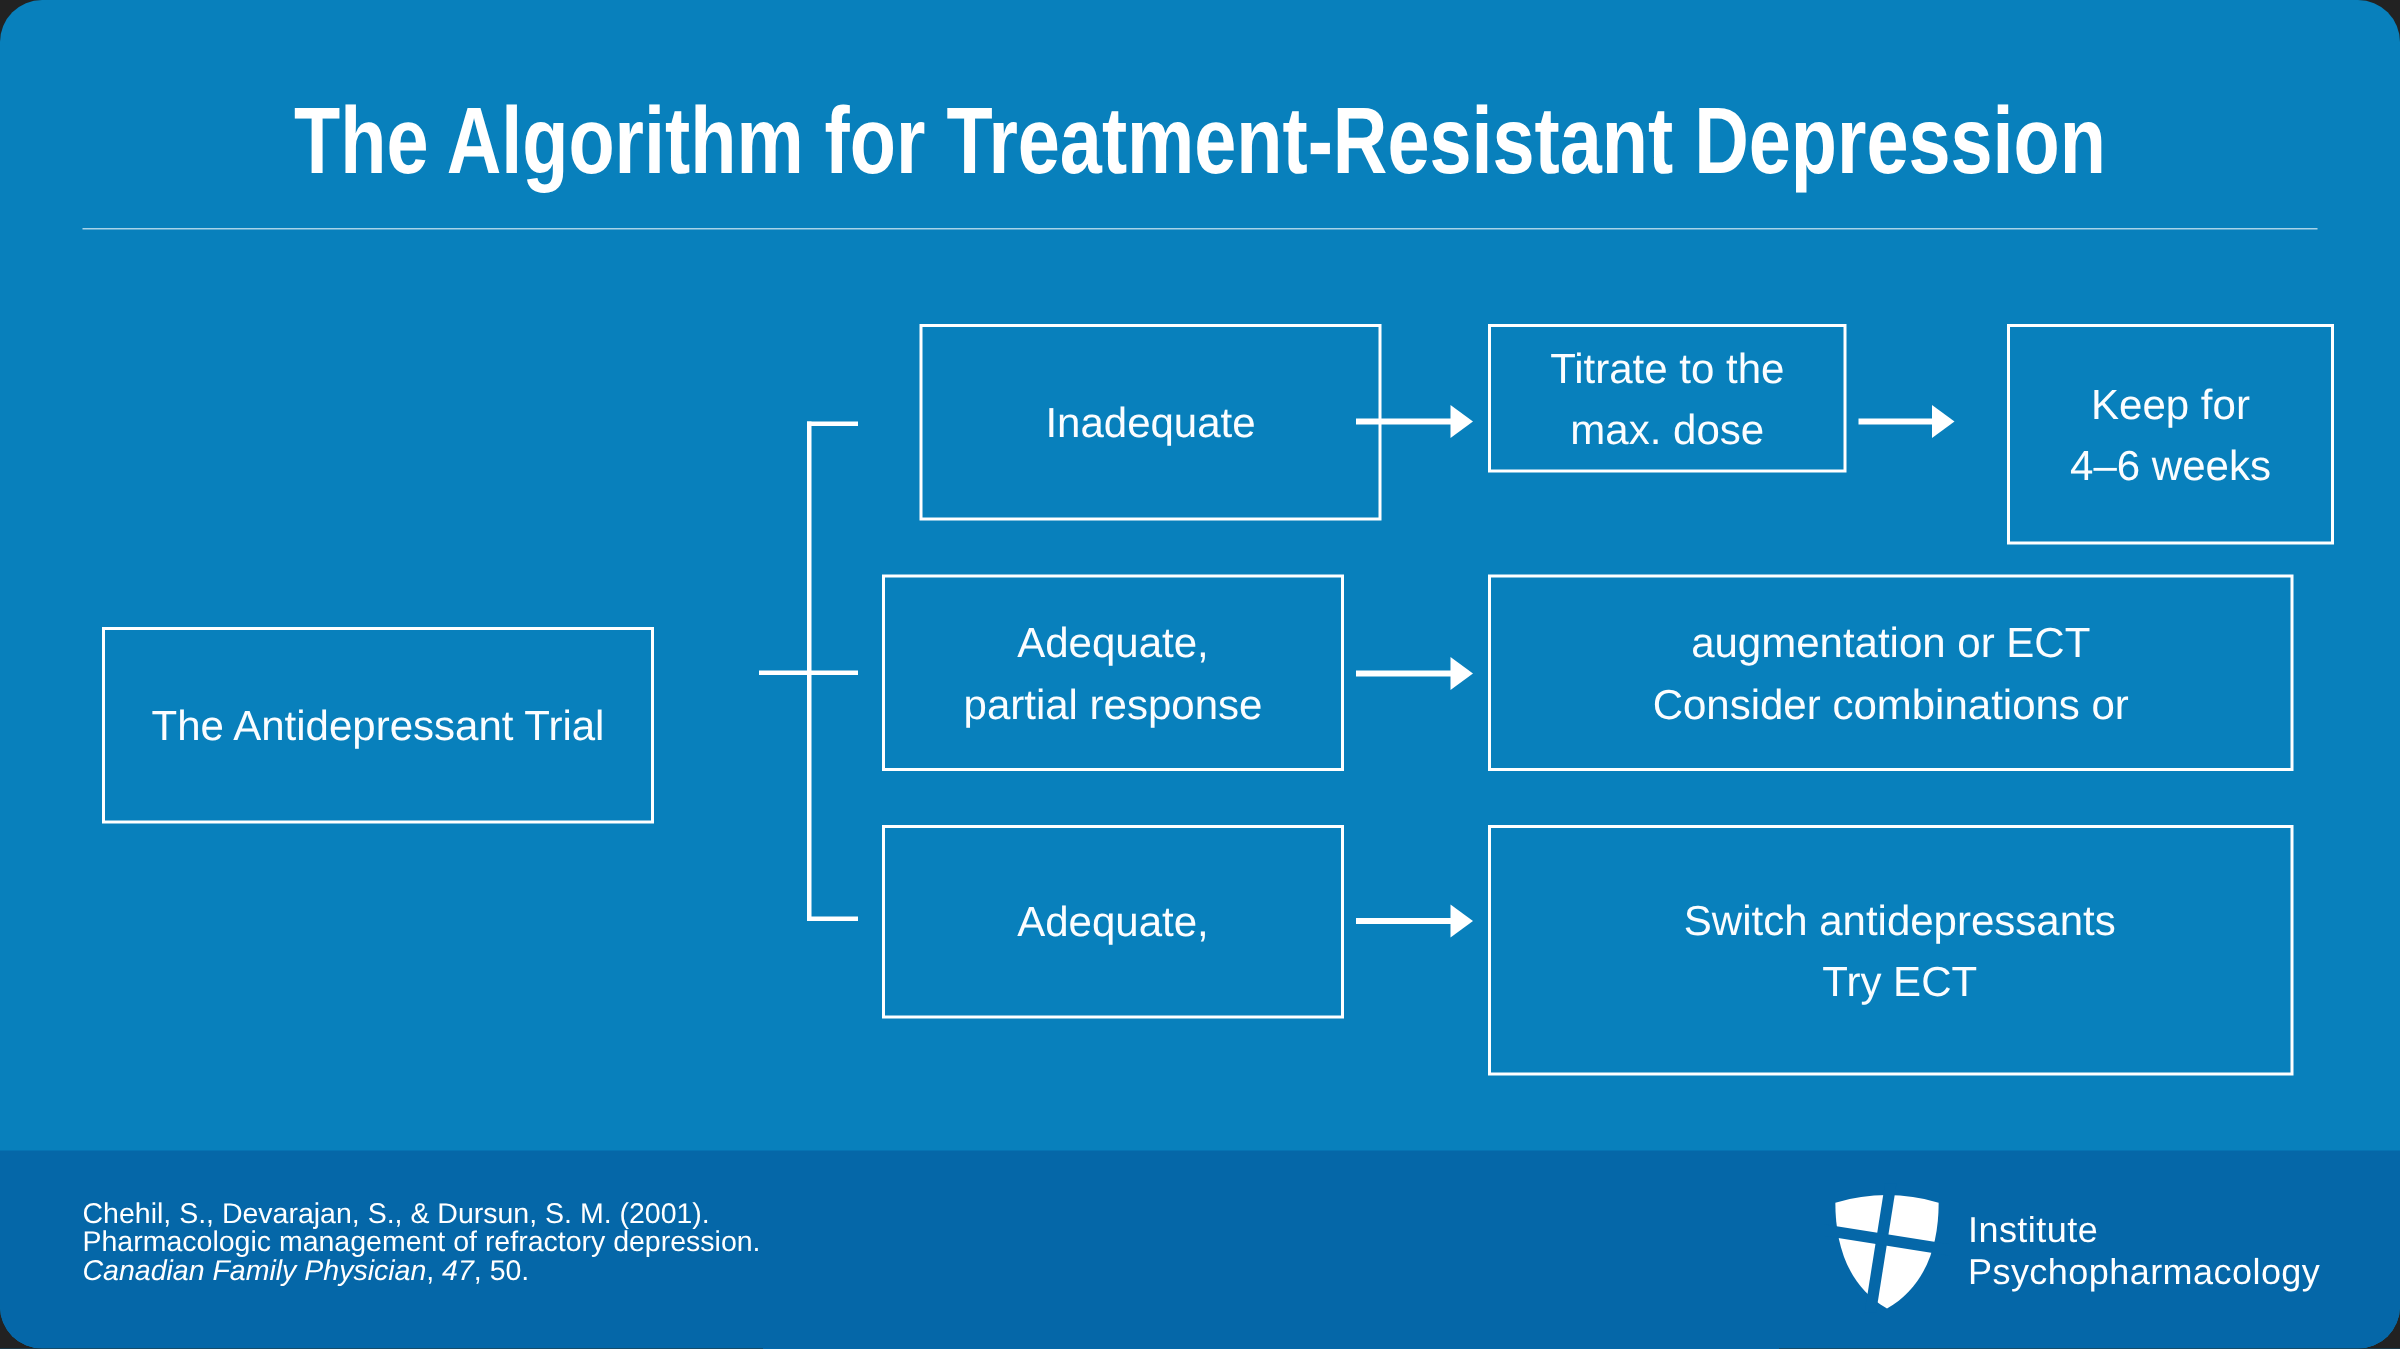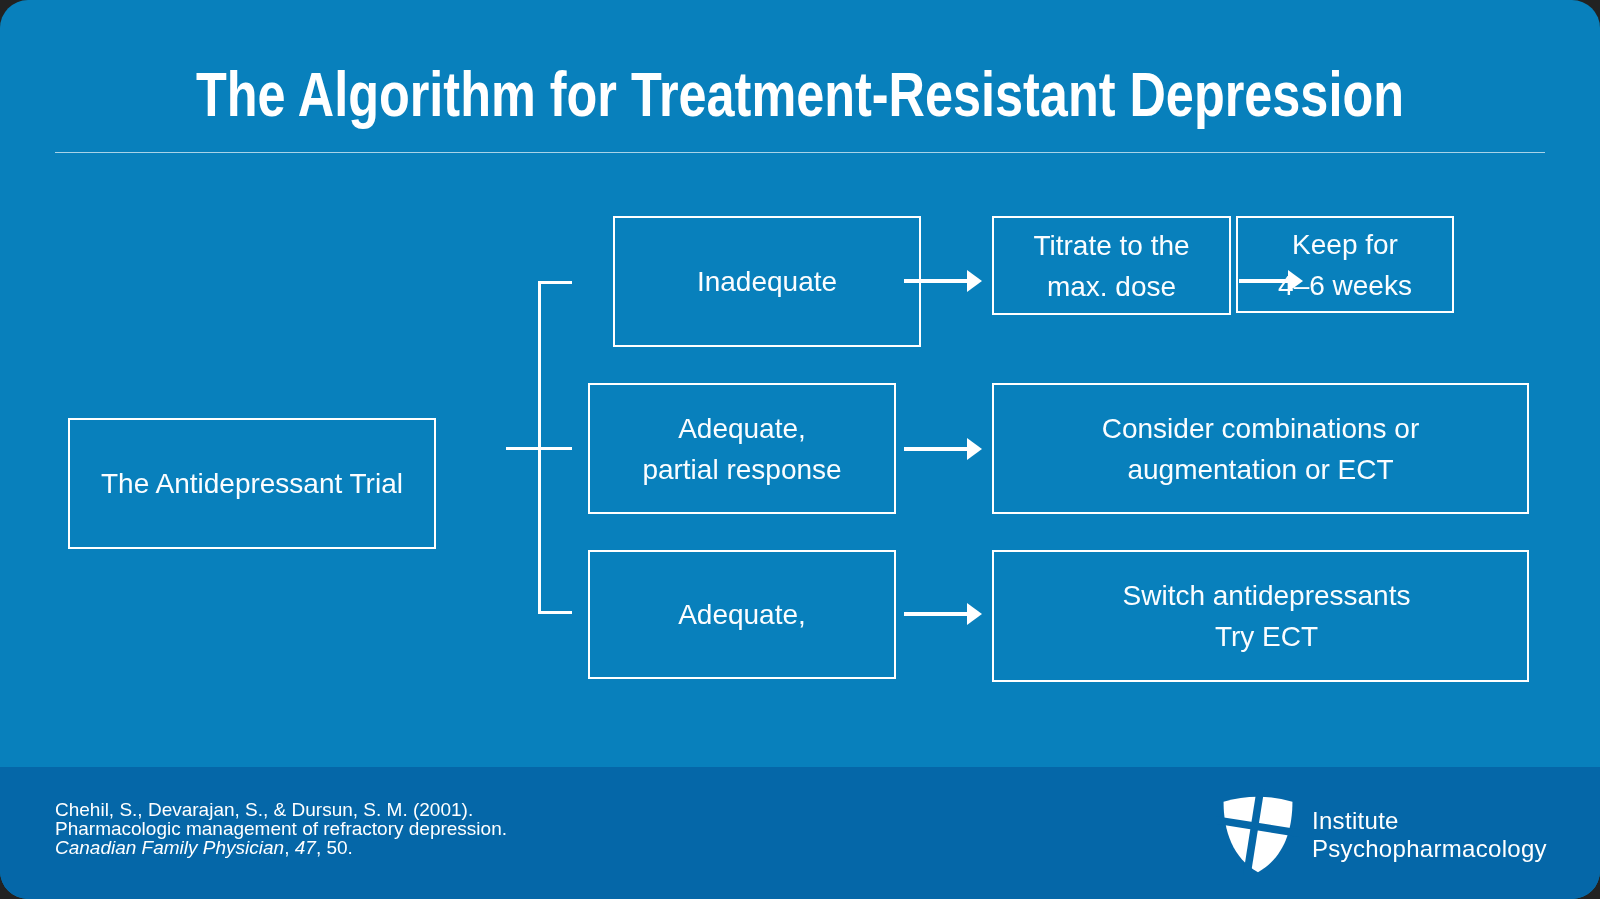--- a/index.html
+++ b/index.html
@@ -27,23 +27,23 @@
     position:absolute;box-sizing:border-box;
     border:2px solid #ffffff;color:#fbfdff;
     display:flex;flex-direction:column;align-items:center;justify-content:center;
     text-align:center;font-size:28px;line-height:41px;
   }
   .b-trial   {left:68px; top:383px;width:368px;height:131px;margin-top:35px;}
   .b-resp1   {left:588px;top:216px;width:308px;height:131px;margin-left:25px;}
   .b-resp2   {left:588px;top:383px;width:308px;height:131px;}
   .b-resp3   {left:588px;top:550px;width:308px;height:129px;}
   .b-titrate {left:992px;top:216px;width:239px;height:99px;}
-  .b-keep    {left:1236px;top:216px;width:218px;height:97px;}
+  .b-keep    {left:1338px;top:216px;width:218px;height:147px;}
   .b-consider{left:992px;top:383px;width:537px;height:131px;}
-  .b-switch  {left:992px;top:550px;width:537px;height:132px;padding-left:12px;}
+  .b-switch  {left:992px;top:550px;width:537px;height:167px;padding-left:12px;}
   
   .line{position:absolute;background:#ffffff;}
   .l-trial {left:506px;top:447px;width:66px;height:3px;}
   .l-spine {left:538px;top:281px;width:3px;height:333px;}
   .l-top   {left:538px;top:281px;width:34px;height:3px;}
   .l-bottom{left:538px;top:611px;width:34px;height:3px;}
   
   .arrow{position:absolute;height:22px;}
   .a1{left:904px; top:270px;width:78px;}
   .a2{left:1239px;top:270px;width:64px;}
@@ -119,22 +119,22 @@
 
   <div class="box b-titrate">
     <span>Titrate to the</span>
     <span>max. dose</span>
   </div>
   <div class="box b-keep">
     <span>Keep for</span>
     <span>4–6 weeks</span>
   </div>
   <div class="box b-consider">
+    <span>augmentation or ECT</span>
     <span>Consider combinations or</span>
-    <span>augmentation or ECT</span>
   </div>
   <div class="box b-switch">
     <span>Switch antidepressants</span>
     <span>Try ECT</span>
   </div>
 
   <div class="footer">
     <p class="citation"><span>Chehil, S., Devarajan, S., &amp; Dursun, S. M. (2001). Pharmacologic management of refractory depression. </span><i>Canadian Family Physician</i><span>, </span><i>47</i><span>, 50.</span></p>
 
     <svg class="logo-shield" width="84" height="86" viewBox="0 0 100 102" aria-hidden="true">

